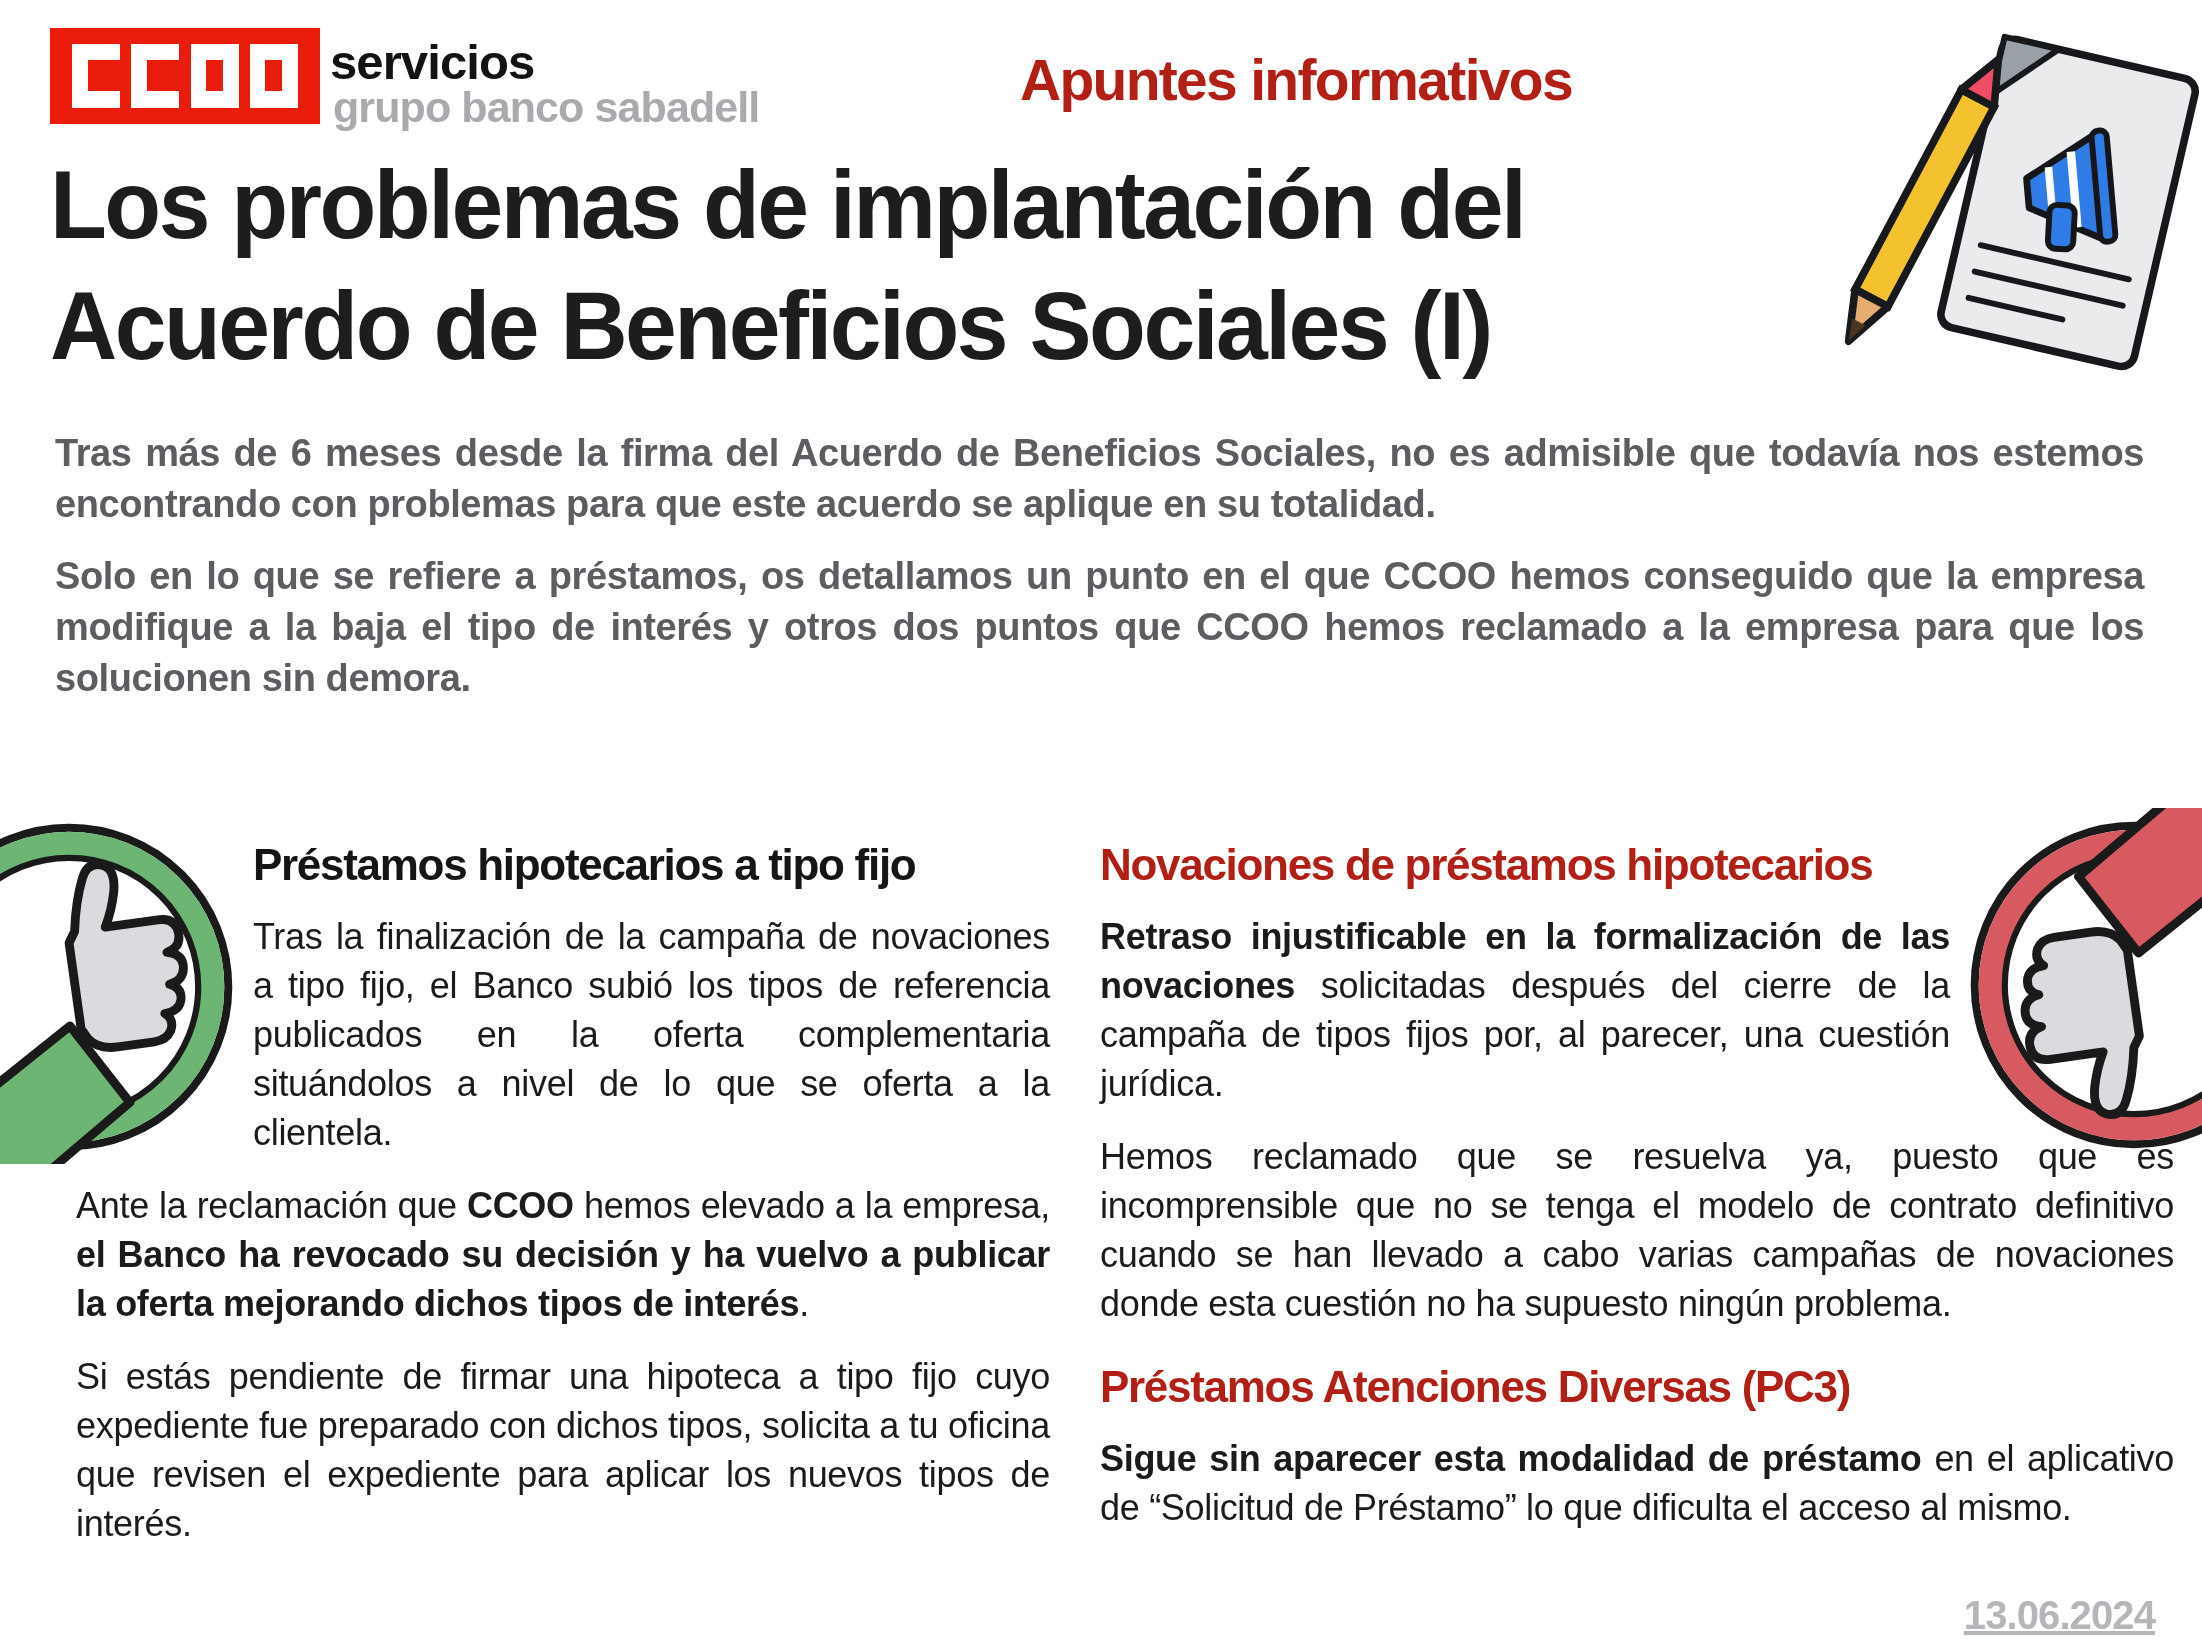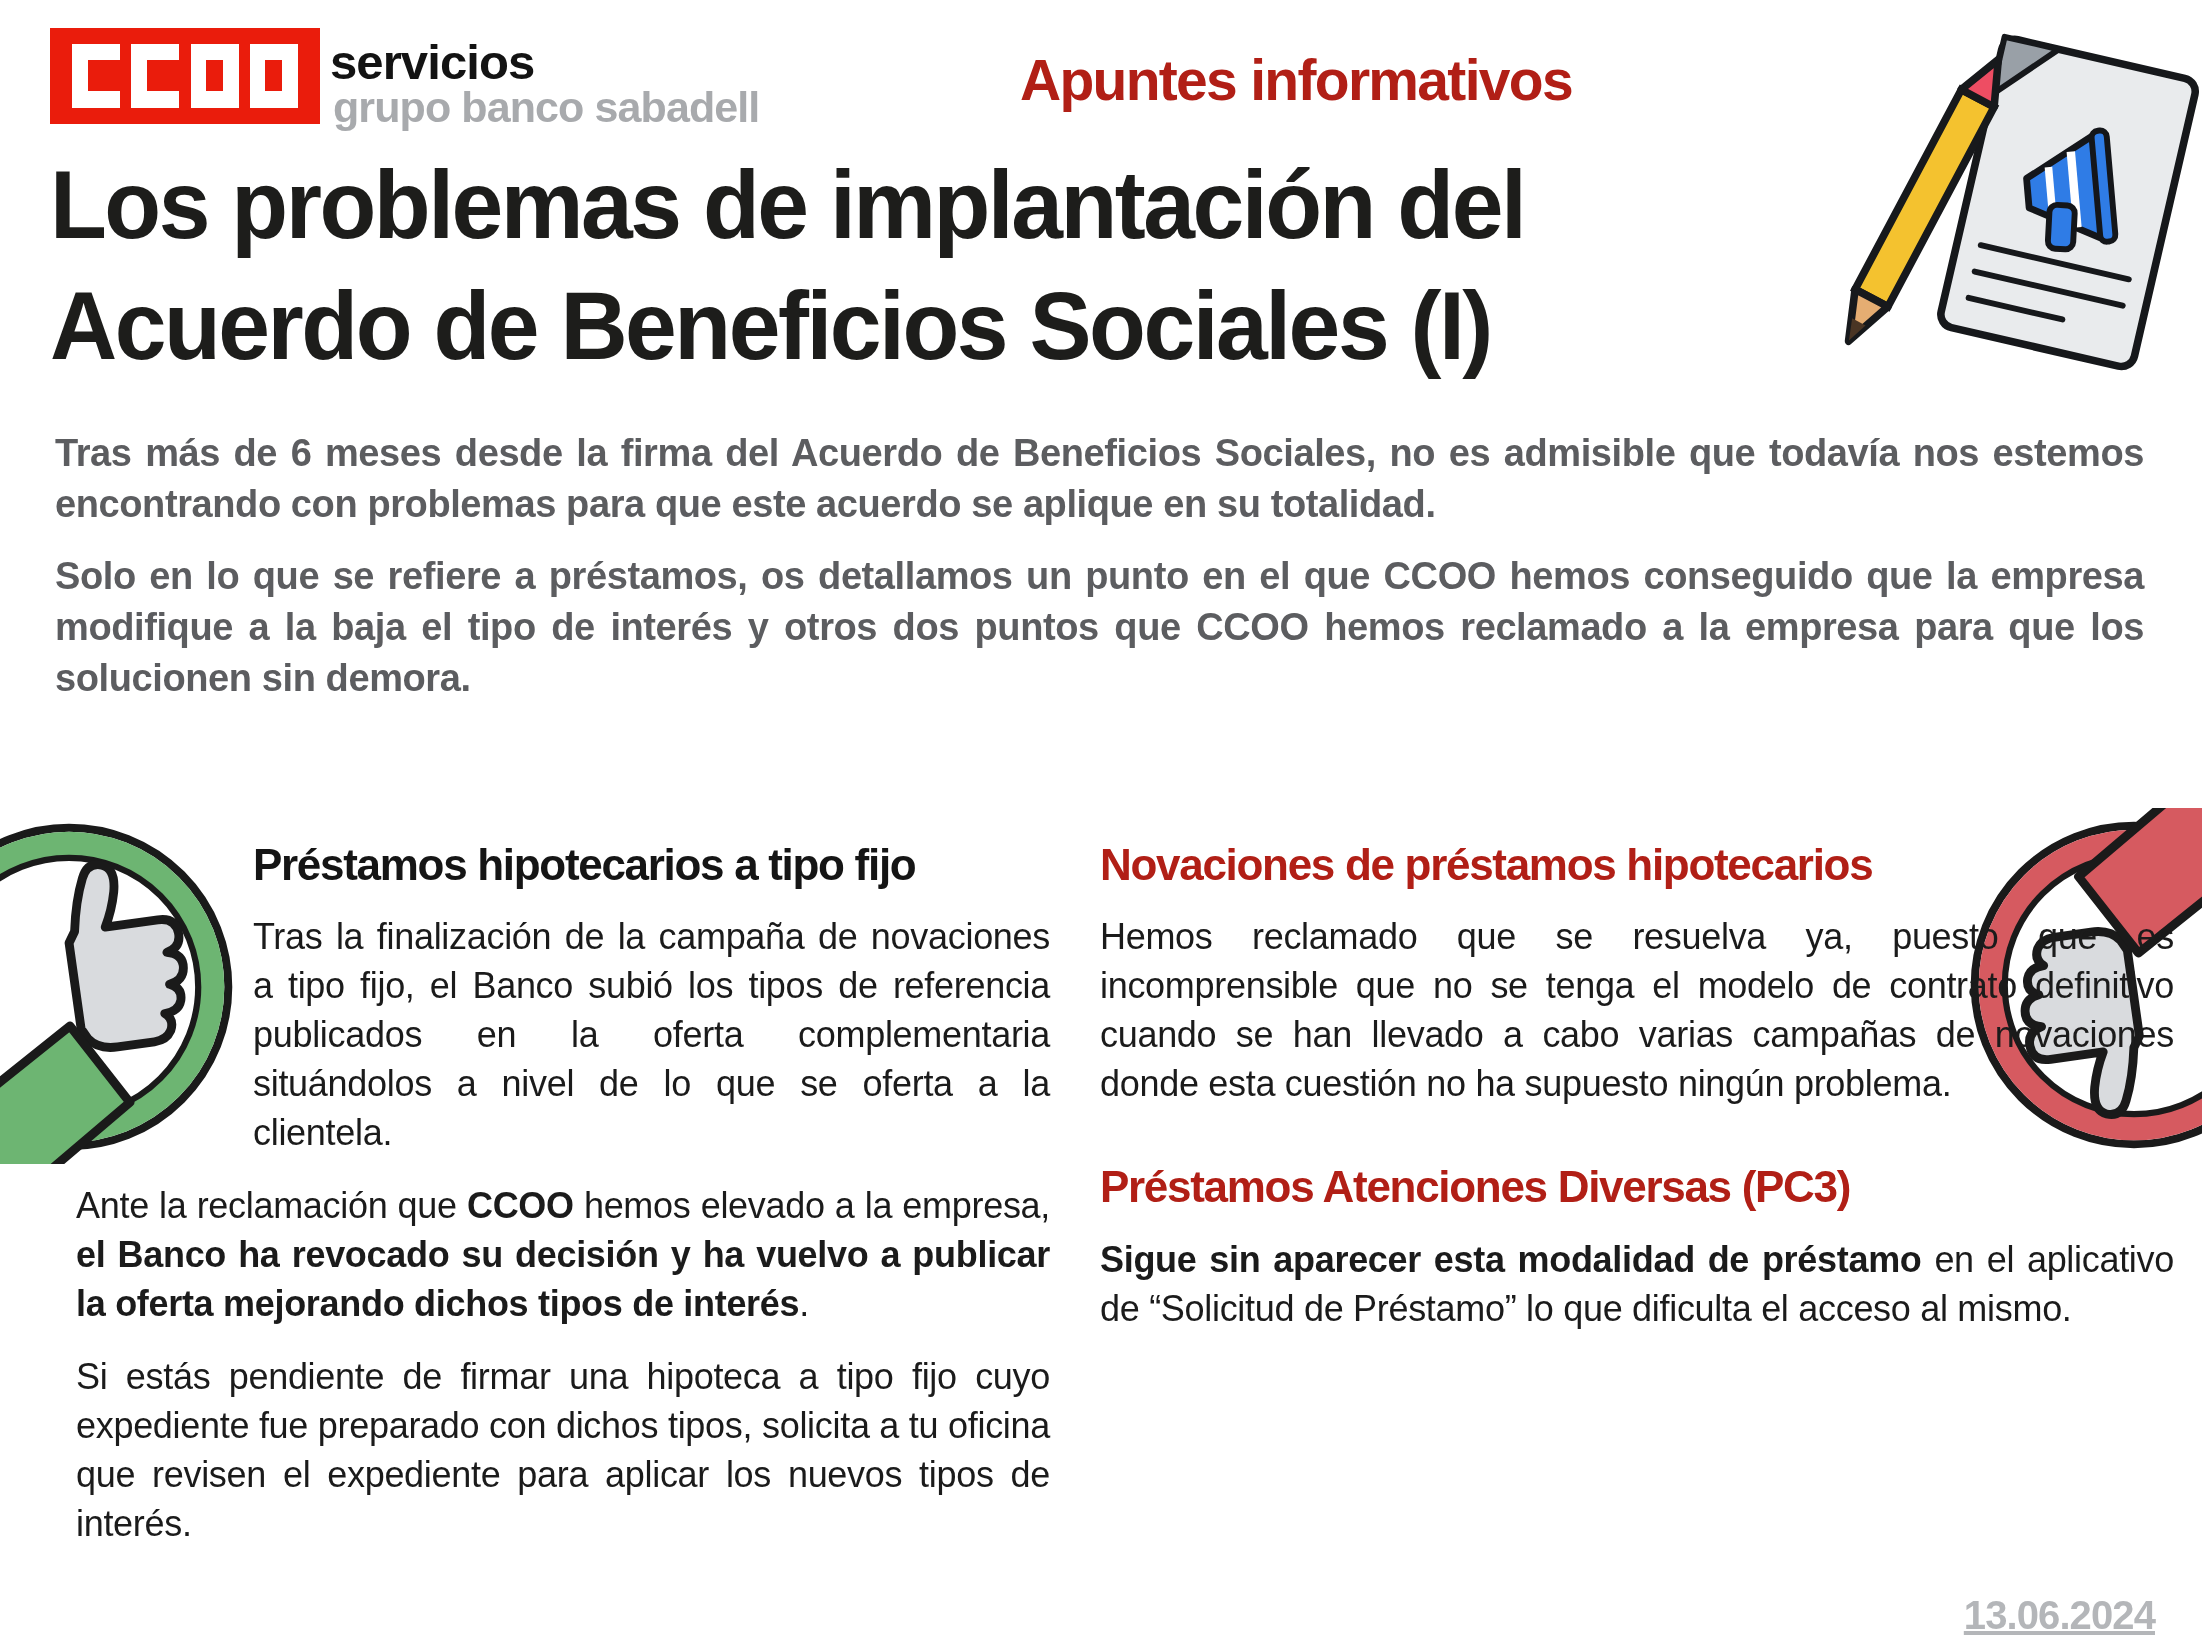--- a/index.html
+++ b/index.html
@@ -45,21 +45,21 @@
   .col p{margin:0 0 24px 0;}
   .col-left{left:76px;width:974px;}
   .col-left .indent{margin-left:177px;}
   .col-right{left:1100px;width:1074px;}
   .col h2{
     margin:0 0 24px 0;font-size:44px;line-height:1.1;font-weight:700;
     letter-spacing:-1.3px;white-space:nowrap;color:#151515;
   }
   .col-left h2{margin-left:177px;}
   .col h2.red{color:#b11f16;}
-  .col-right h2.spaced{margin-top:54px;}
+  .col-right h2.spaced{margin-top:34px;}
   .clear-icon{width:850px;}
   .b{font-weight:700;}
   
   .date{
     position:absolute;right:48px;top:1593px;font-size:40px;font-weight:700;
     color:#b4b6b9;letter-spacing:-0.9px;text-decoration:underline;
   }
   
   .icon-doc{position:absolute;left:1788px;top:6.9px;width:422px;height:422px;}
   .icon-up{position:absolute;left:-108px;top:810px;width:354px;height:354px;}
@@ -142,20 +142,21 @@
 
   <div class="col col-left">
     <h2>Préstamos hipotecarios a tipo fijo</h2>
     <p class="indent">Tras la finalización de la campaña de novaciones a tipo fijo, el Banco subió los tipos de referencia publicados en la oferta complementaria situándolos a nivel de lo que se oferta a la clientela.</p>
     <p><span>Ante la reclamación que </span><span class="b">CCOO</span><span> hemos elevado a la empresa, </span><span class="b">el Banco ha revocado su decisión y ha vuelvo a publicar la oferta mejorando dichos tipos de interés</span><span>.</span></p>
     <p>Si estás pendiente de firmar una hipoteca a tipo fijo cuyo expediente fue preparado con dichos tipos, solicita a tu oficina que revisen el expediente para aplicar los nuevos tipos de interés.</p>
   </div>
 
   <div class="col col-right">
     <h2 class="red">Novaciones de préstamos hipotecarios</h2>
+    <p class="clear-icon"><span class="b">Retraso injustificable en la formalización de las novaciones</span><span> solicitadas después del cierre de la campaña de tipos fijos por, al parecer, una cuestión jurídica.</span></p>
     <p>Hemos reclamado que se resuelva ya, puesto que es incomprensible que no se tenga el modelo de contrato definitivo cuando se han llevado a cabo varias campañas de novaciones donde esta cuestión no ha supuesto ningún problema.</p>
     <h2 class="red spaced">Préstamos Atenciones Diversas (PC3)</h2>
     <p><span class="b">Sigue sin aparecer esta modalidad de préstamo</span><span> en el aplicativo de “Solicitud de Préstamo” lo que dificulta el acceso al mismo.</span></p>
   </div>
 
   <div class="date">13.06.2024</div>
 
 </div>
 
 

